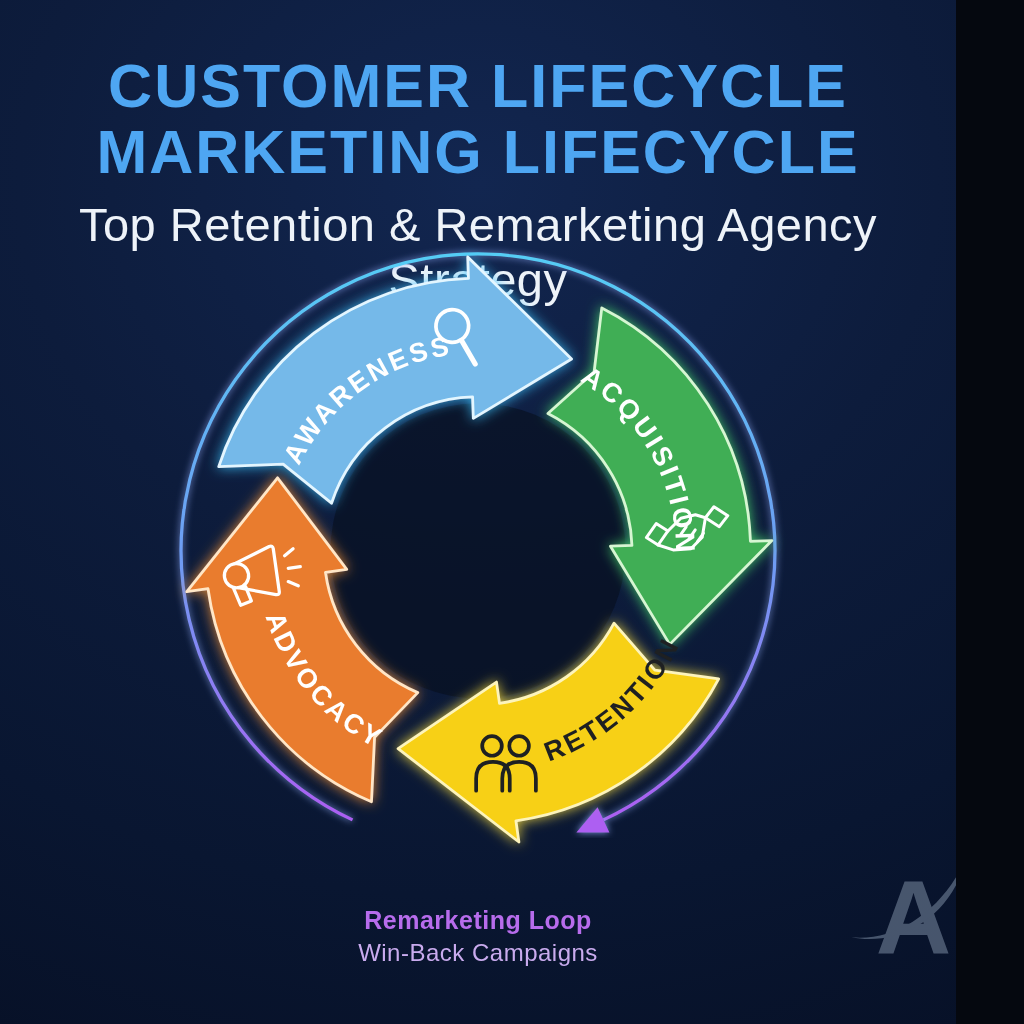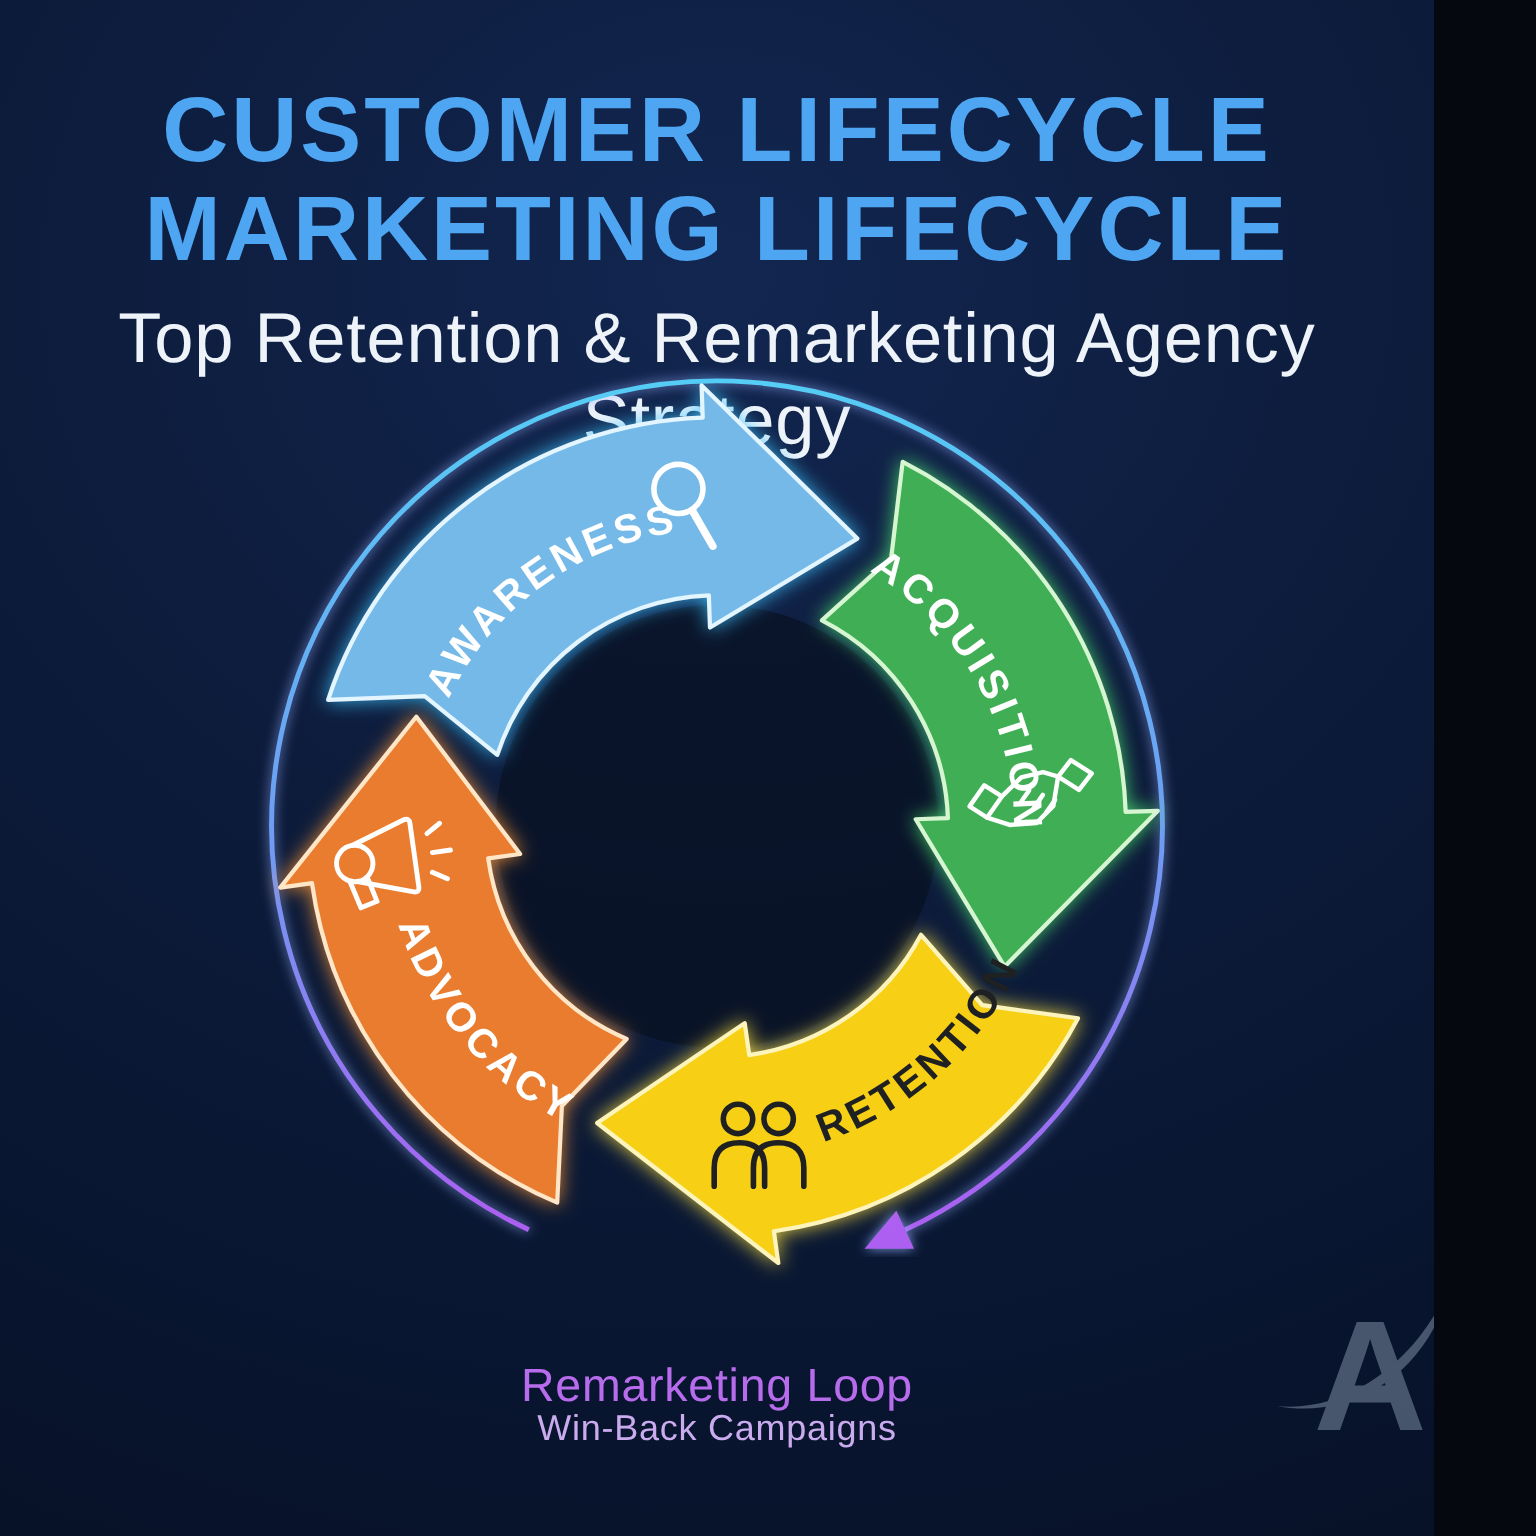--- a/index.html
+++ b/index.html
@@ -6,21 +6,21 @@
   .canvas{
     position:relative;width:956px;height:1024px;overflow:hidden;
     font-family:"Liberation Sans",sans-serif;
     background:
       radial-gradient(ellipse 150% 120% at 50% 18%, #122650 0%, #0d1c3c 32%, #091631 58%, #060e22 88%, #050b1b 100%);
   }
   .hdr{position:absolute;left:0;right:0;text-align:center;}
   .title-line{font-weight:bold;font-size:61px;letter-spacing:2px;line-height:1.08;}
   .subtitle{font-size:47px;letter-spacing:0.5px;font-weight:normal;}
   .loop-text{position:absolute;left:0;right:0;text-align:center;}
-  .loop-title{font-weight:normal;font-size:31px;letter-spacing:0.5px;}
+  .loop-title{font-weight:bold;font-size:25px;letter-spacing:0.5px;}
   .loop-sub{font-size:24px;letter-spacing:0.5px;}
   svg{position:absolute;inset:0;}
   .lbl{font-family:"Liberation Sans",sans-serif;font-weight:bold;font-size:29px;letter-spacing:3px;}
 </style>
 </head>
 <body>
 
 <div class="canvas">
 
   <div class="hdr" style="top: 54px; color: rgb(78, 166, 242);">

